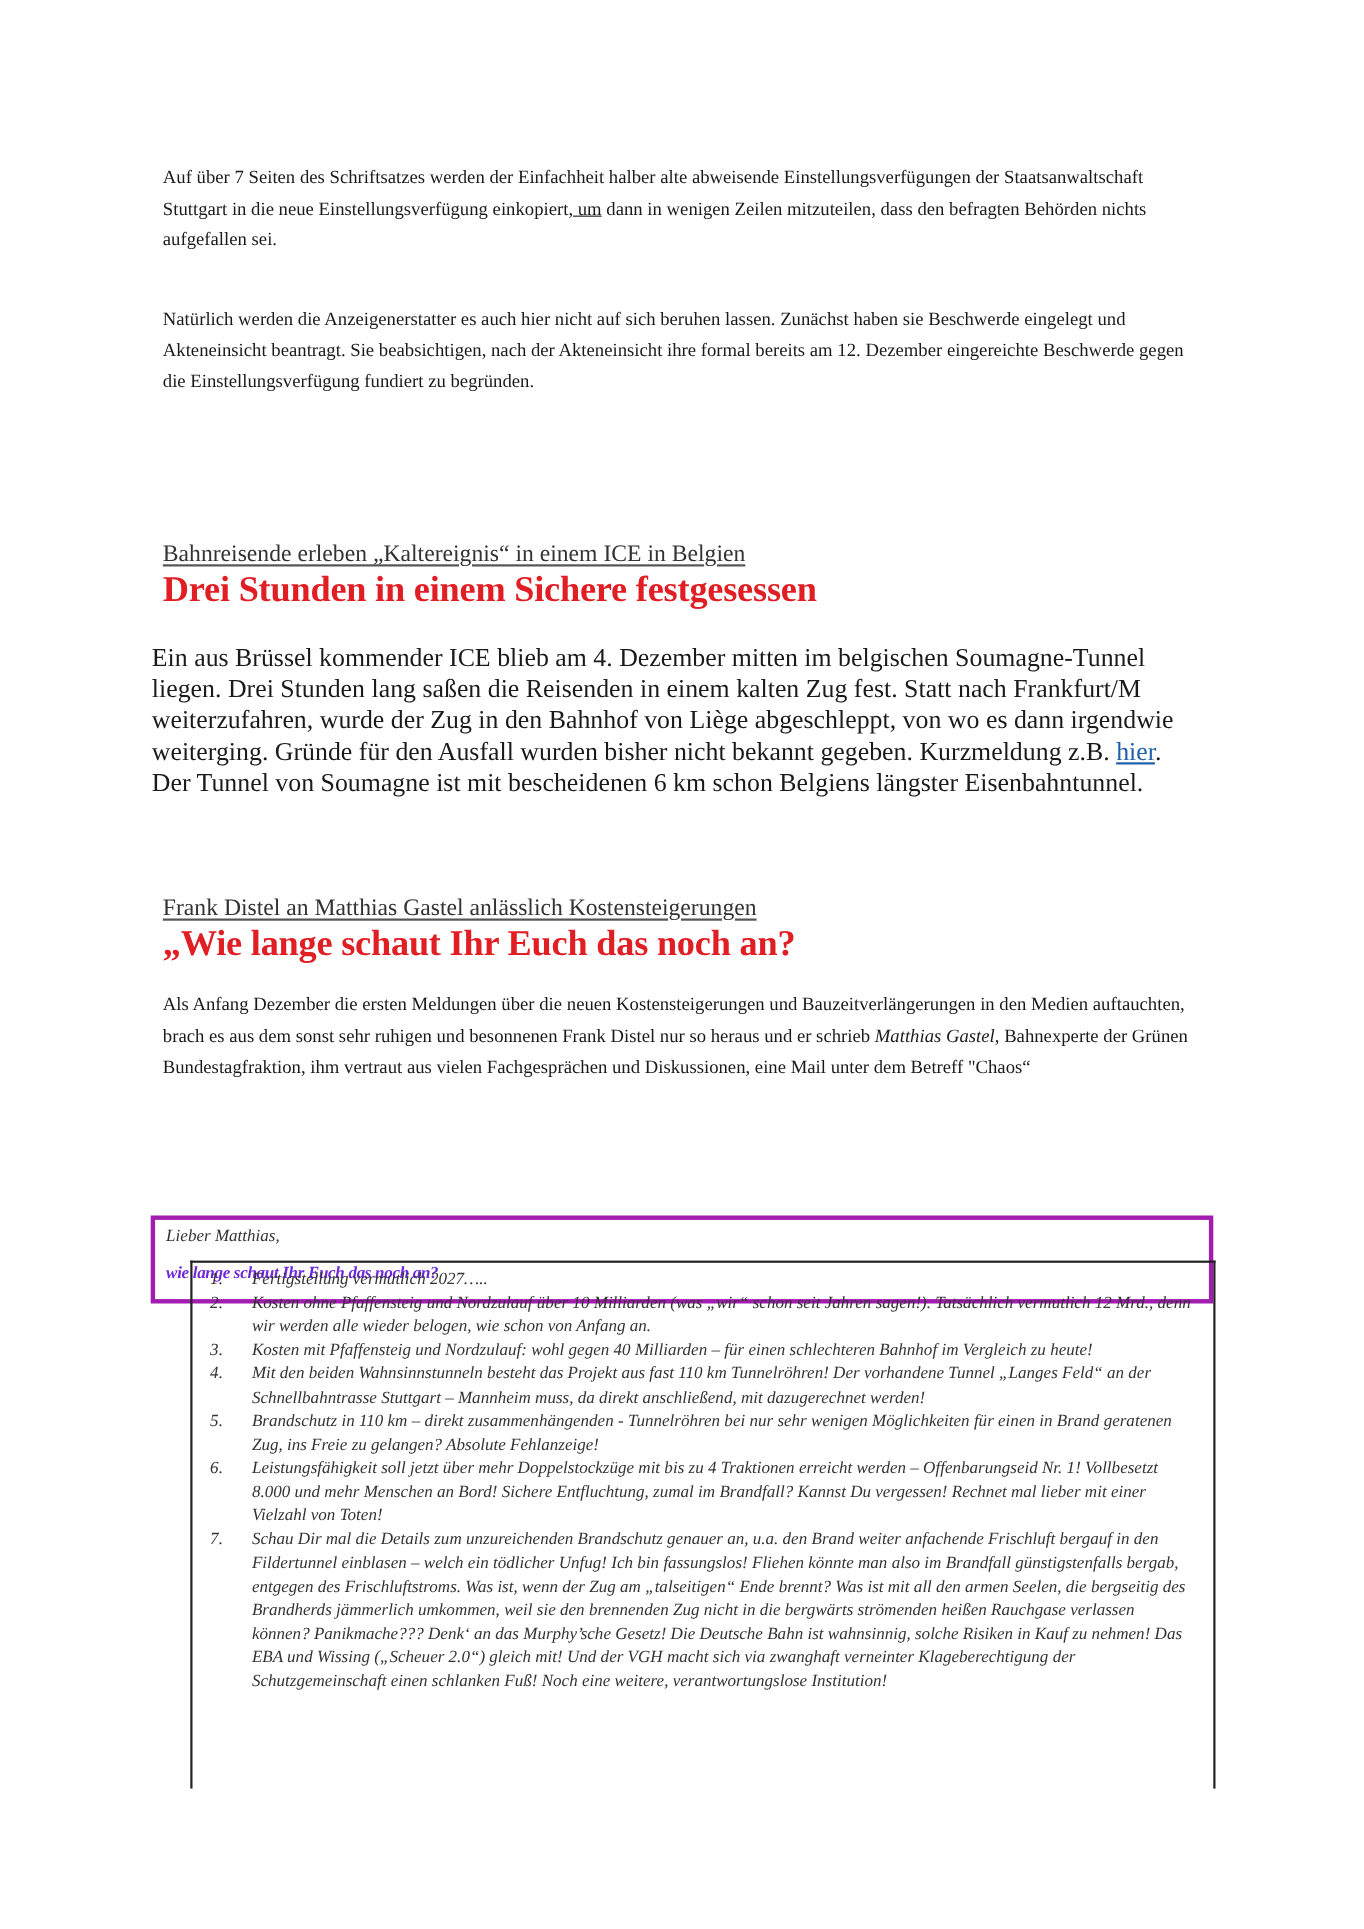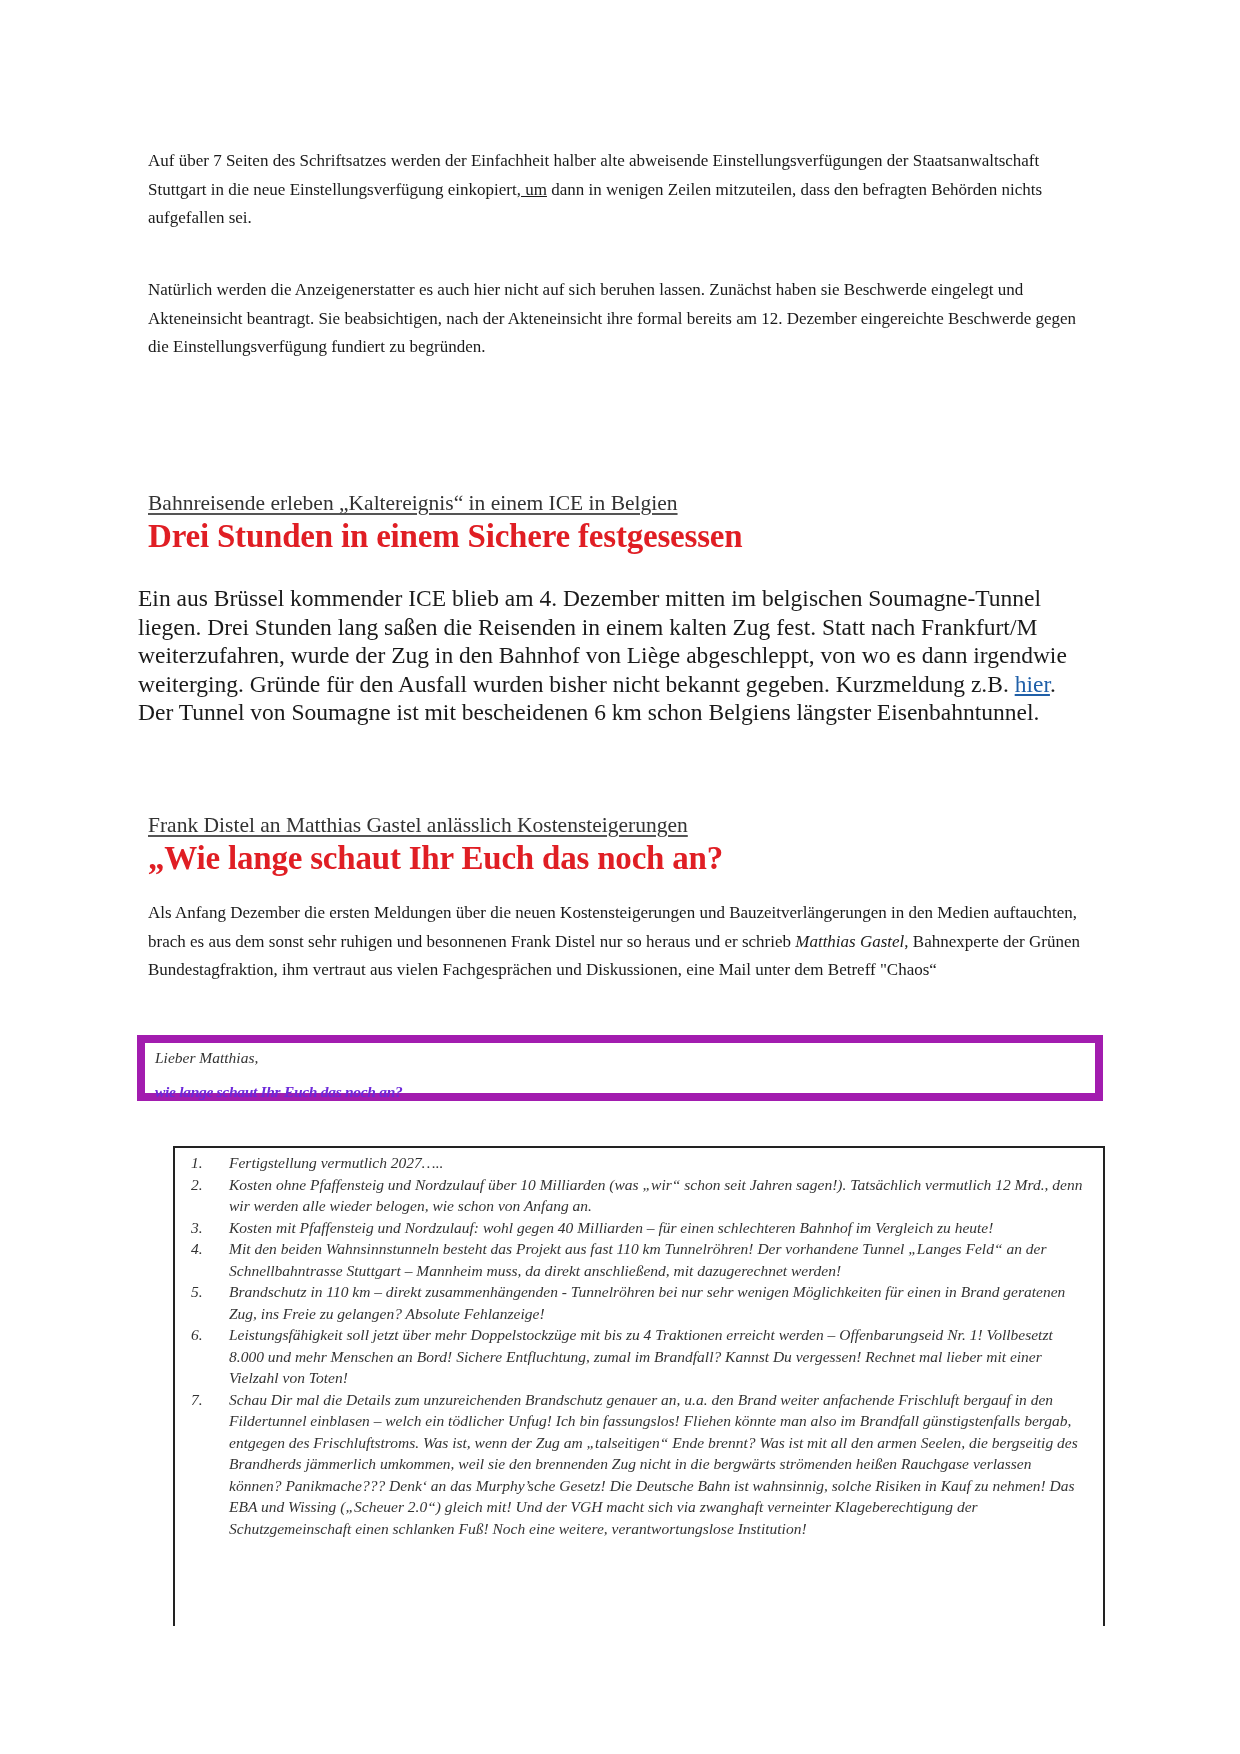--- a/index.html
+++ b/index.html
@@ -4,21 +4,21 @@
 <style>
   html, body { margin: 0; padding: 0; background: #ffffff; }
   body { width: 1240px; height: 1754px; position: relative; overflow: hidden;
          font-family: "Liberation Serif", "DejaVu Serif", serif; color: #1a1a1a; }
   .page { position: absolute; left: 0; top: 0; width: 1240px; height: 1754px; }
   .body-text { position: absolute; left: 148px; width: 950px; font-size: 17px; line-height: 28.5px; margin: 0; }
   .body-text-lg { position: absolute; left: 136px; width: 950px; font-size: 23.5px; line-height: 28.5px; margin: 2px; }
   .kicker { position: absolute; left: 148px; font-size: 21.5px; line-height: 26px; color: #333; text-decoration: underline; text-decoration-color: #555; text-decoration-thickness: 2px; text-underline-offset: 3px; }
   .headline { position: absolute; left: 148px; font-size: 33px; font-weight: bold; color: #e01e24; line-height: 40px; letter-spacing: -0.2px; }
   .link { color: #1f5fa8; text-decoration: underline; }
-  .box-greeting { position: absolute; left: 137px; top: 1035px; width: 966px; height: 66px; border: 8px solid #a21caf; box-sizing: border-box; }
+  .box-greeting { position: absolute; left: 137px; top: 1105px; width: 966px; height: 80px; border: 4px solid #a21caf; box-sizing: border-box; }
   .box-greeting .line1 { position: absolute; left: 10px; top: 6px; font-style: italic; font-size: 15.5px; color: #333; }
   .box-greeting .line2 { position: absolute; left: 10px; top: 40px; font-style: italic; font-weight: bold; font-size: 15.5px; color: #6d28d9; letter-spacing: -0.3px; }
   .box-list { position: absolute; left: 173px; top: 1146px; width: 932px; height: 480px; border: 2px solid #222; border-bottom: none; box-sizing: border-box; }
   .box-list ol { list-style: none; margin: 0; padding: 4px 10px 0 10px; }
   .box-list li { display: flex; font-style: italic; font-size: 15.5px; line-height: 21.5px; color: #333; }
   .box-list .num { width: 38px; flex: 0 0 38px; padding-left: 6px; }
   .box-list .txt { flex: 1; padding-right: 8px; }
   .ul-frag { text-decoration: underline; }
 </style>
 </head>

